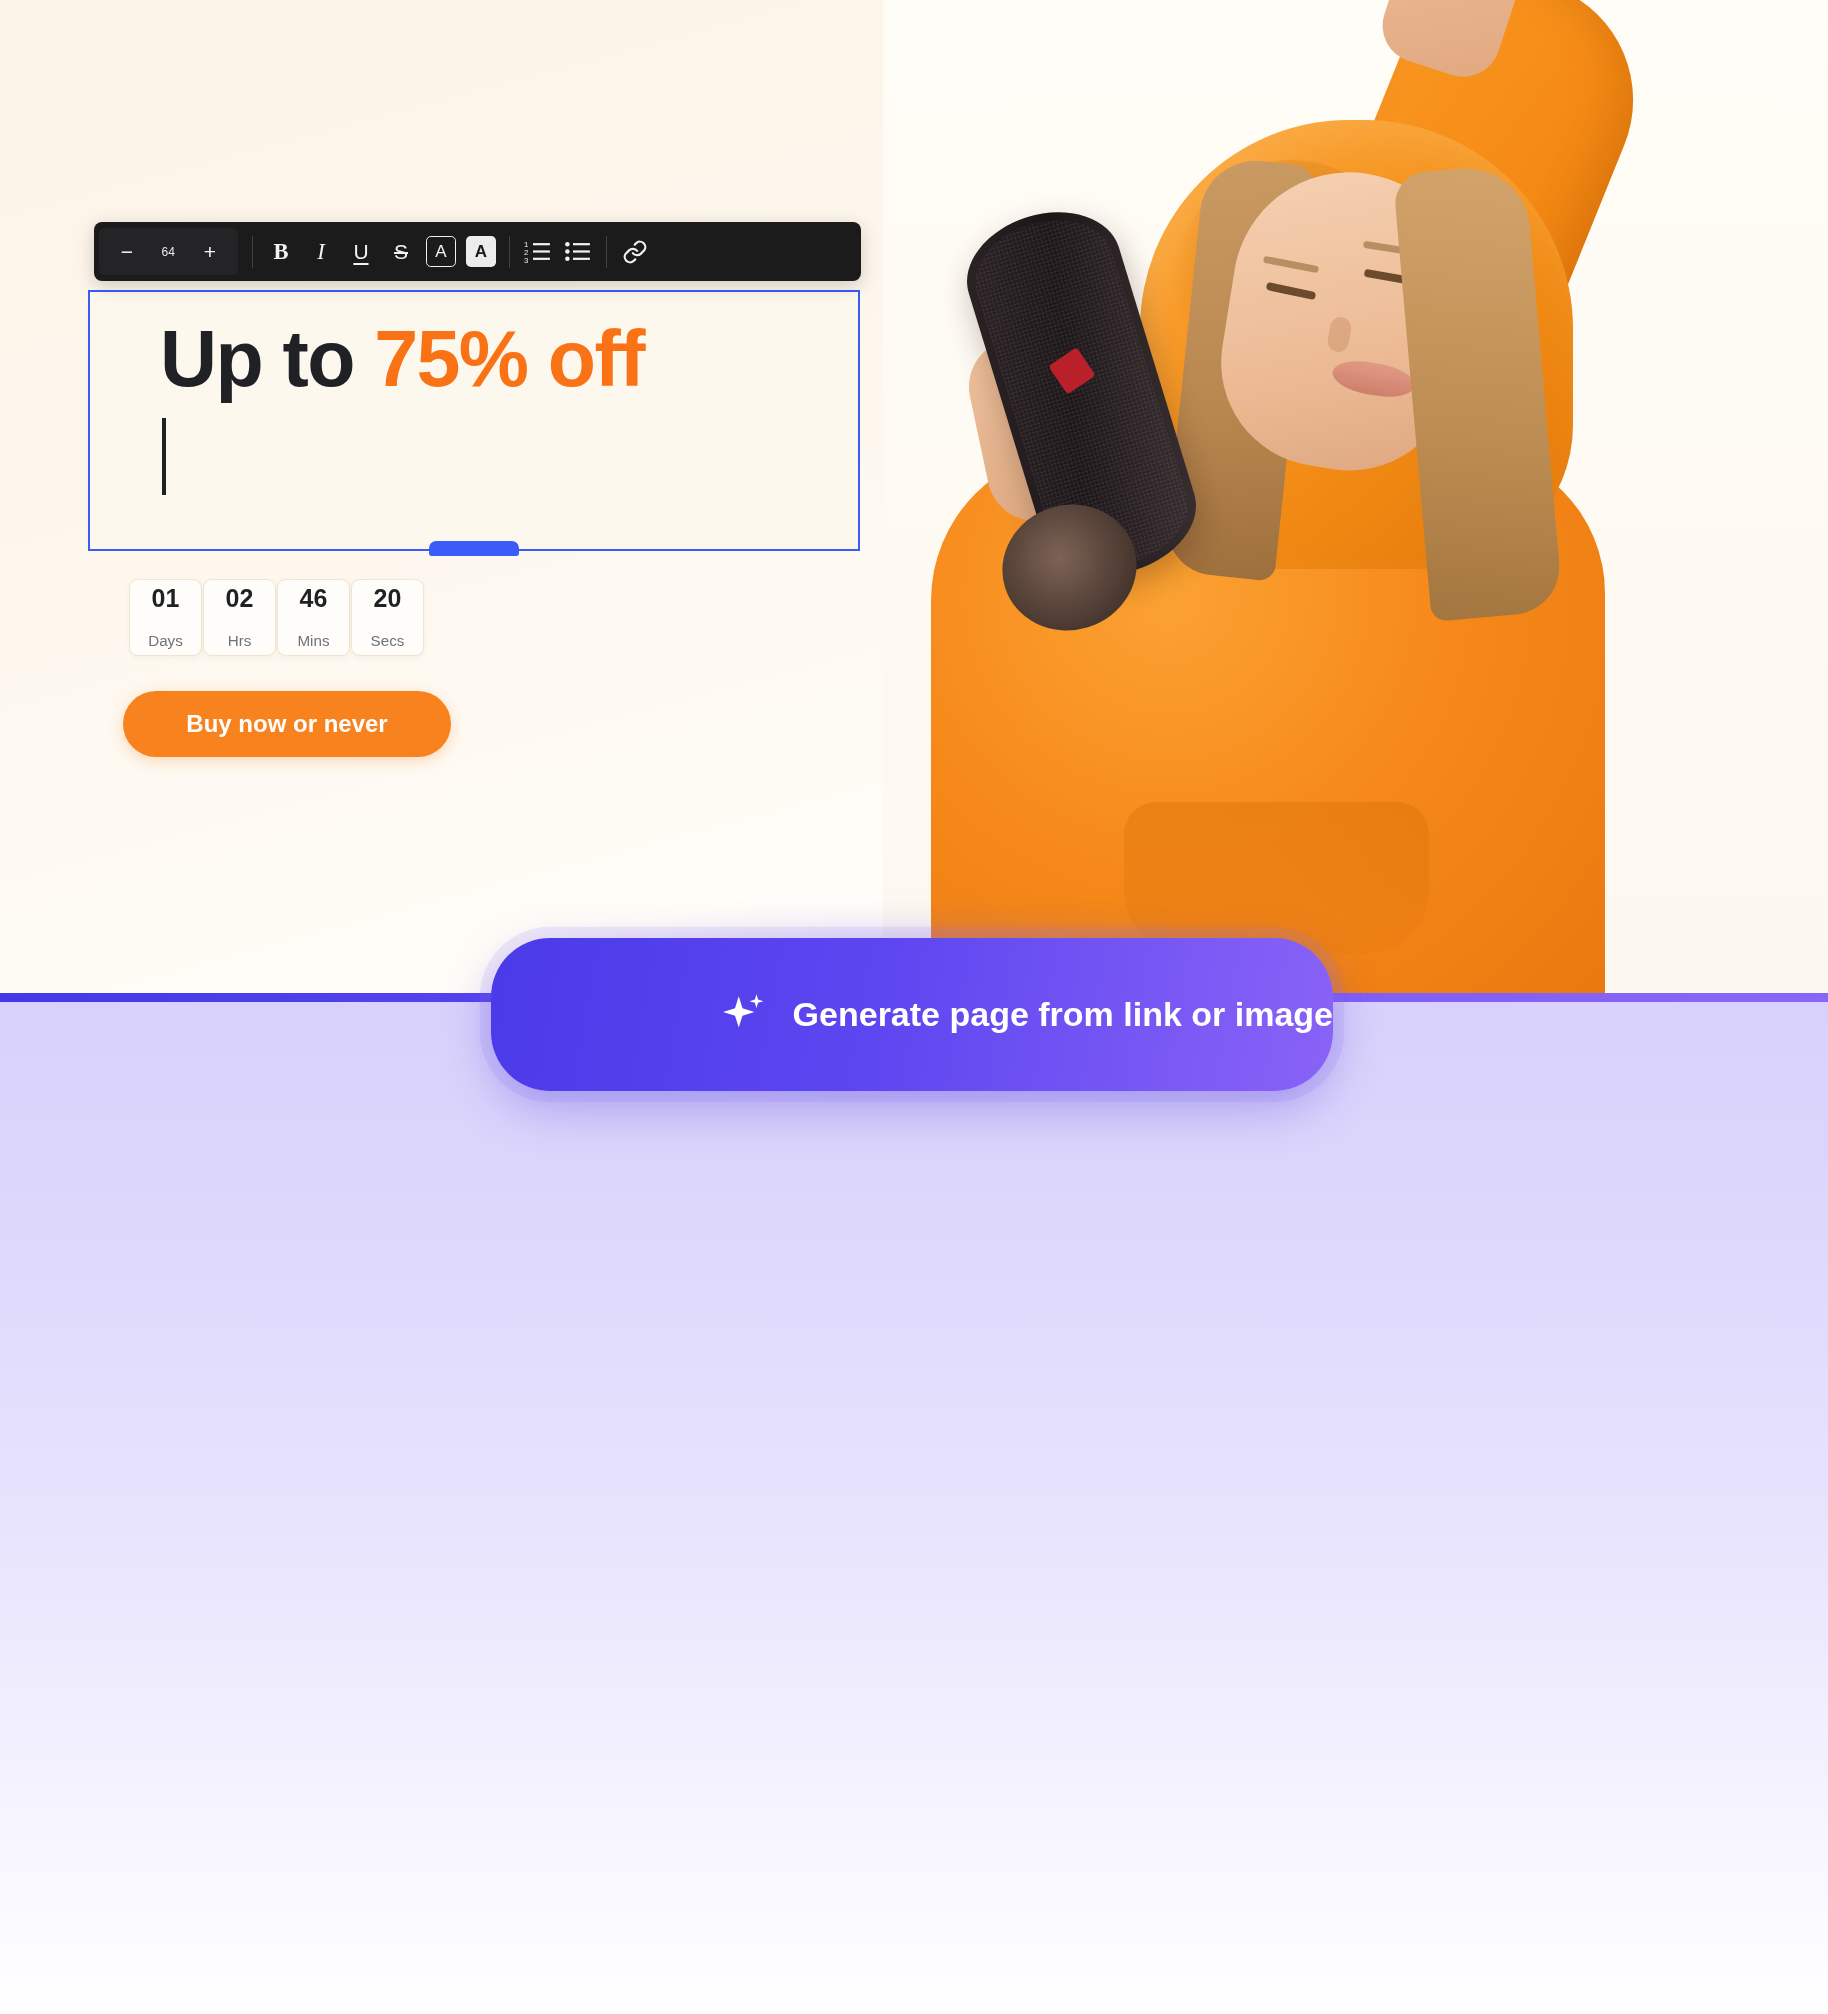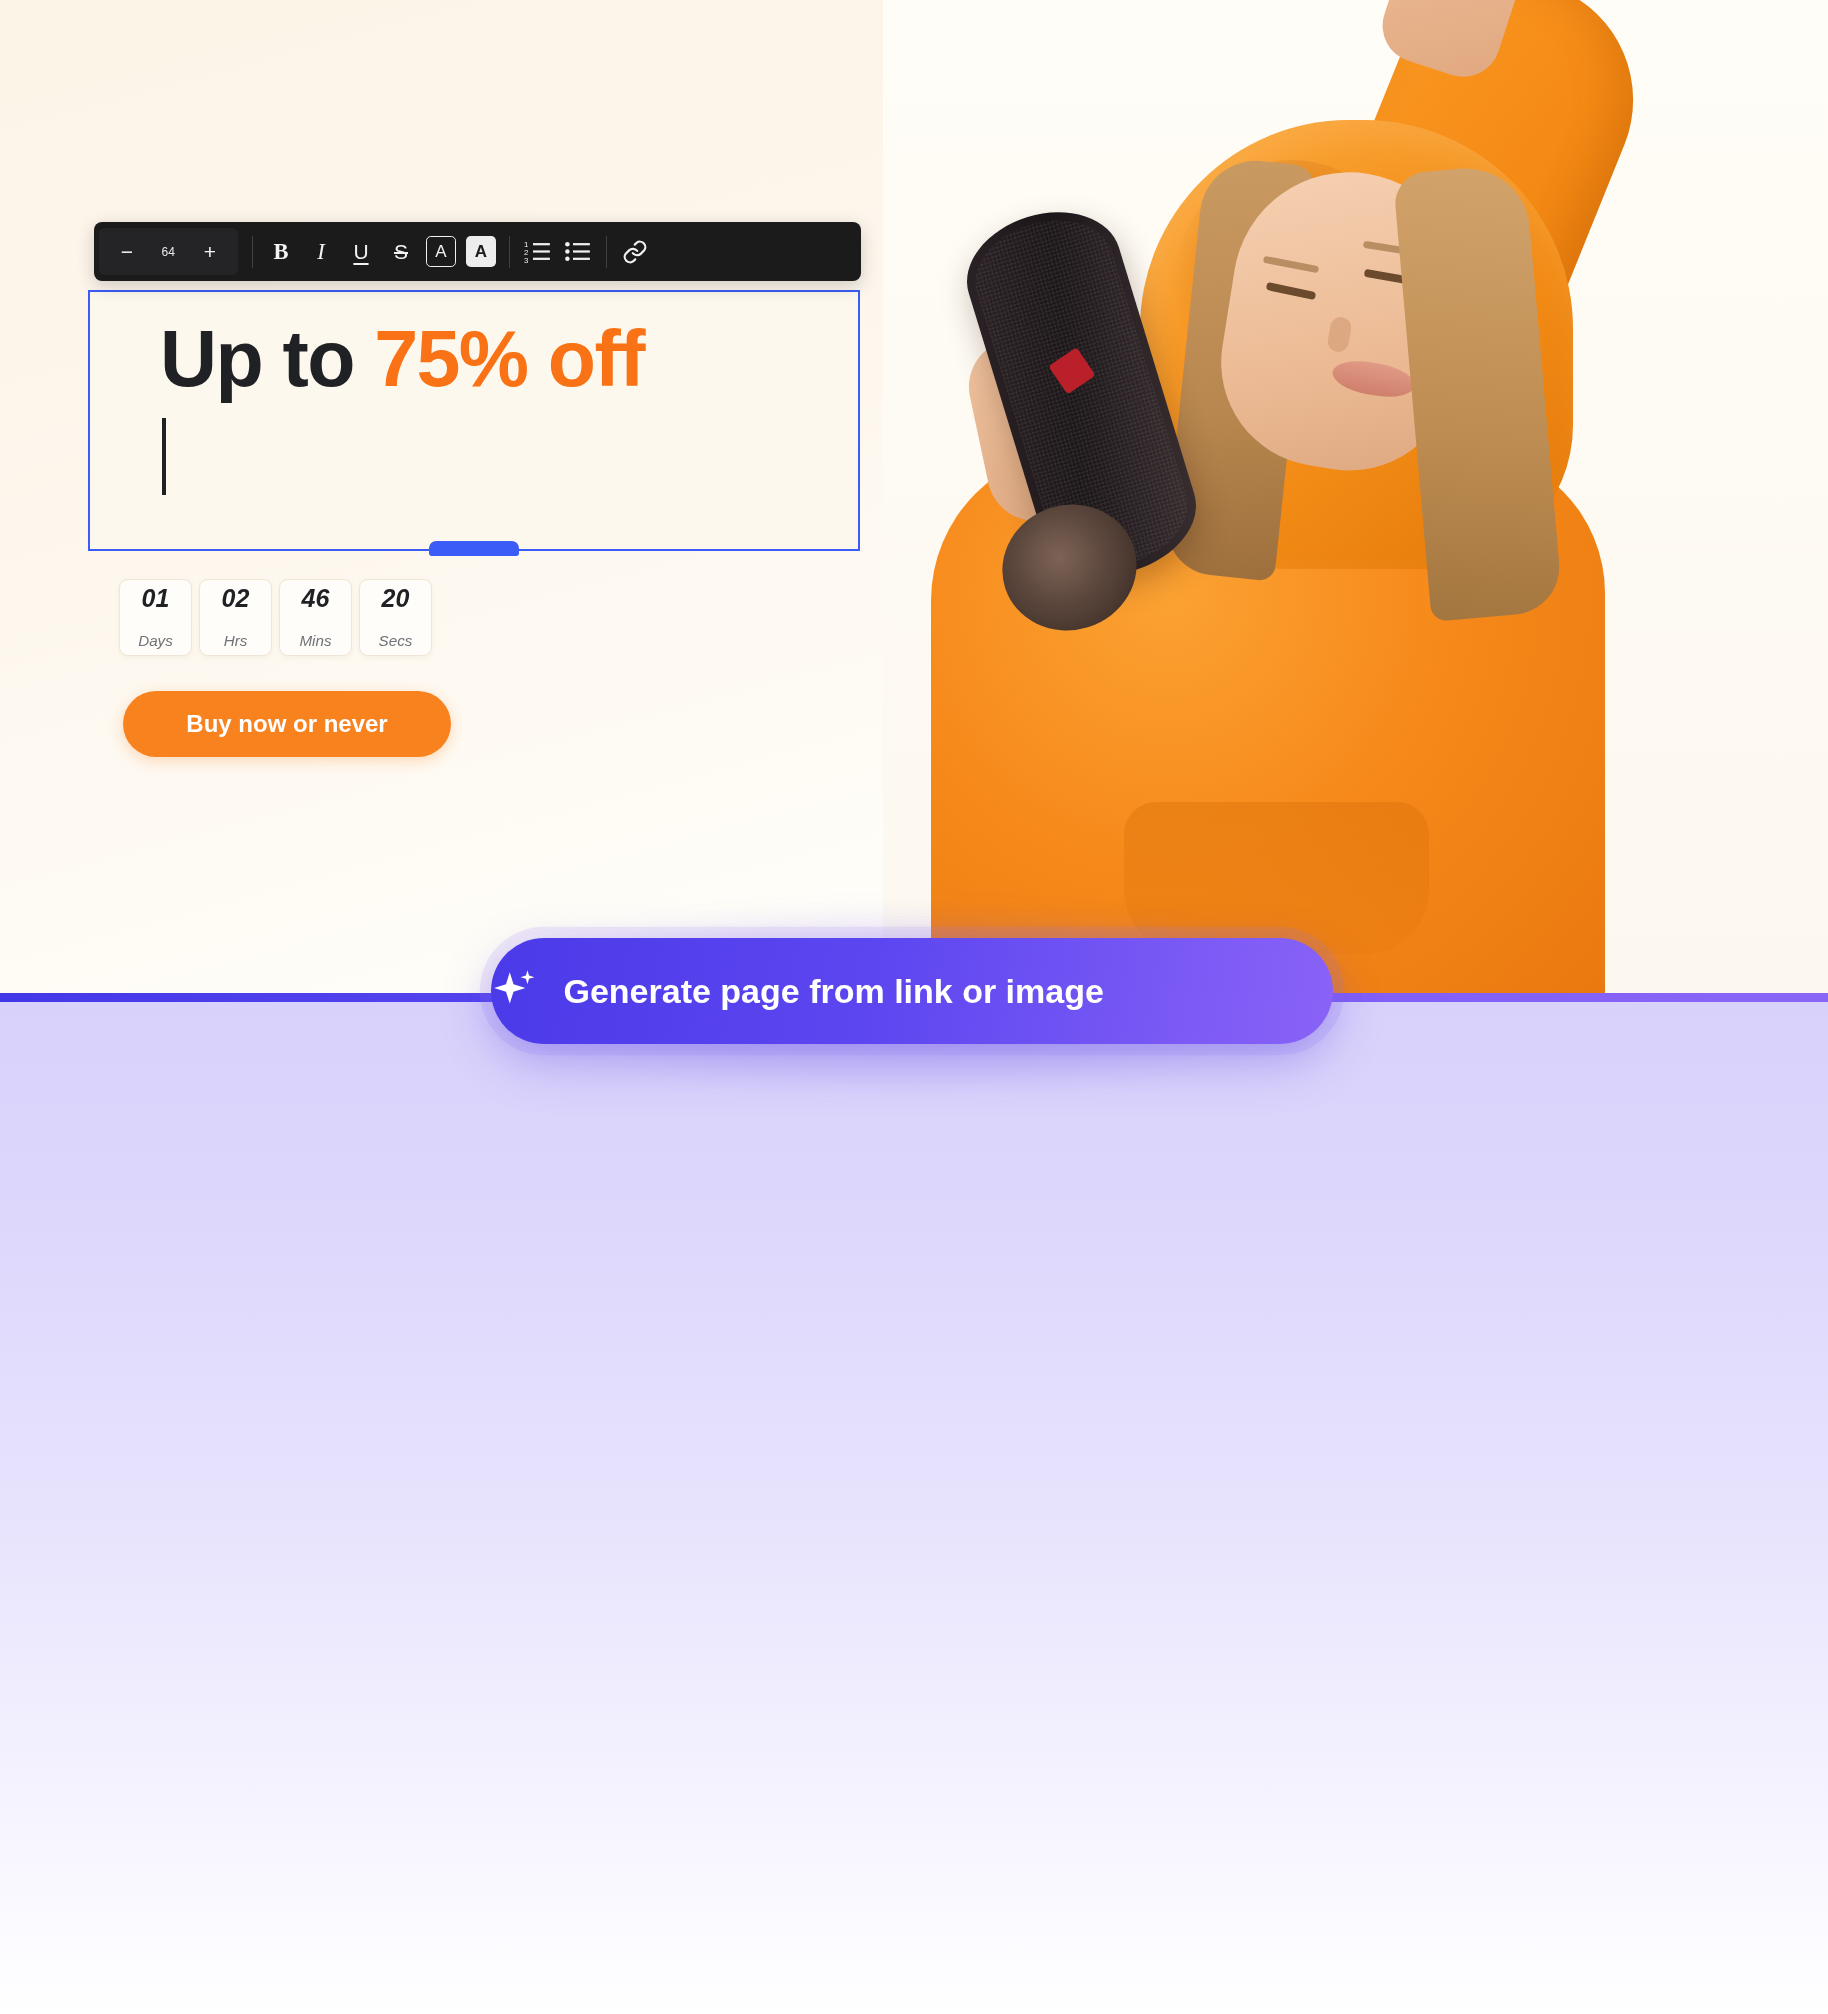--- a/index.html
+++ b/index.html
@@ -220,22 +220,22 @@
   #resize-handle {
     position: absolute; left: 50%; bottom: -7.2px;
     transform: translateX(-50%);
     width: 90px; height: 15.2px;
     background: #3b5cf6; border-radius: 7.2px 7.2px 2.4px 2.4px;
     cursor: ns-resize;
   }
 
   
   #countdown {
-    position: absolute; left: 119px; top: 579px;
-    display: flex; gap: 7px; z-index: 12; font-style: italic;
+    position: absolute; left: 129px; top: 579px;
+    display: flex; gap: 1px; z-index: 12;
   }
   .cd-box {
     width: 73px; height: 77px;
     background: #fffdf9;
     border: 0.8px solid #f0e4d2;
     border-radius: 8.8px;
     display: flex; flex-direction: column;
     align-items: center; justify-content: center;
     box-shadow: 0 1.6px 4.8px rgba(140,110,60,.07);
   }
@@ -264,24 +264,24 @@
   #divider-line {
     position: absolute; left: 0; top: 993px;
     width: 1829px; height: 8.8px;
     background: linear-gradient(90deg, #4338e8 0%, #5b49f0 38%, #7c5cf5 62%, #8a66f7 100%);
     z-index: 30;
   }
 
   
   #gen-pill {
     position: absolute; left: 491px; top: 938px;
-    width: 842px; height: 106px;
+    width: 842px; height: 153px;
     border-radius: 59px;
     background: linear-gradient(100deg, #4b3ae9 0%, #5c46f0 45%, #8a63f7 100%);
-    display: flex; align-items: center; justify-content: flex-start;
+    display: flex; align-items: center; justify-content: flex-end;
     gap: 22.5px;
     color: #ffffff; font-size: 34px; font-weight: 600;
     cursor: pointer;
     box-shadow: 0 17.6px 48px rgba(78,58,220,.34), 0 0 0 11.2px rgba(148,120,250,.14);
     z-index: 40;
   }
   .pill-glow {
     position: absolute; left: 449px; top: 898px;
     width: 930px; height: 201px;
     background: radial-gradient(ellipse at center, rgba(140,110,250,.30), rgba(140,110,250,0) 68%);

